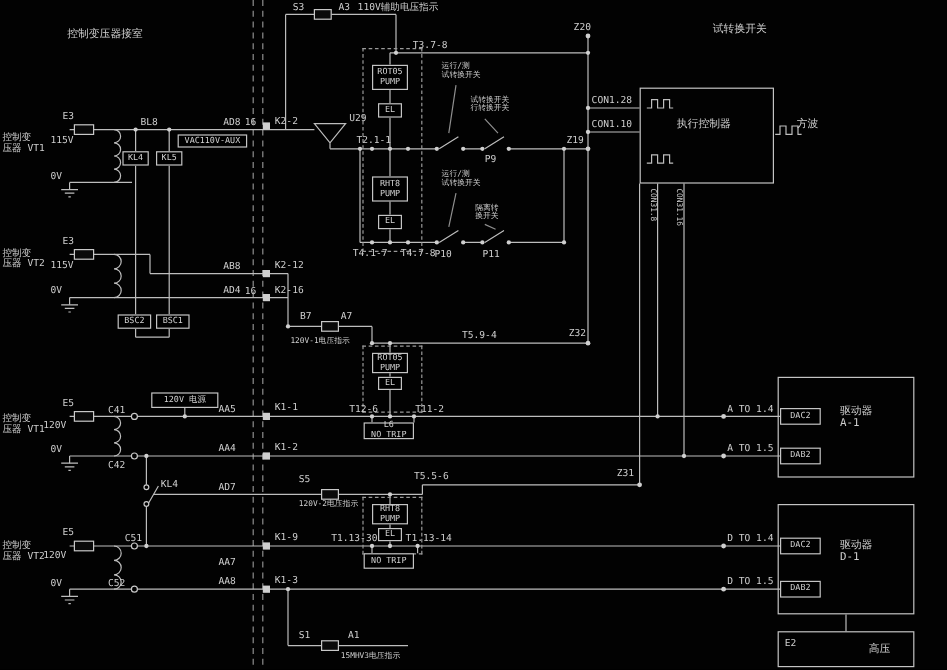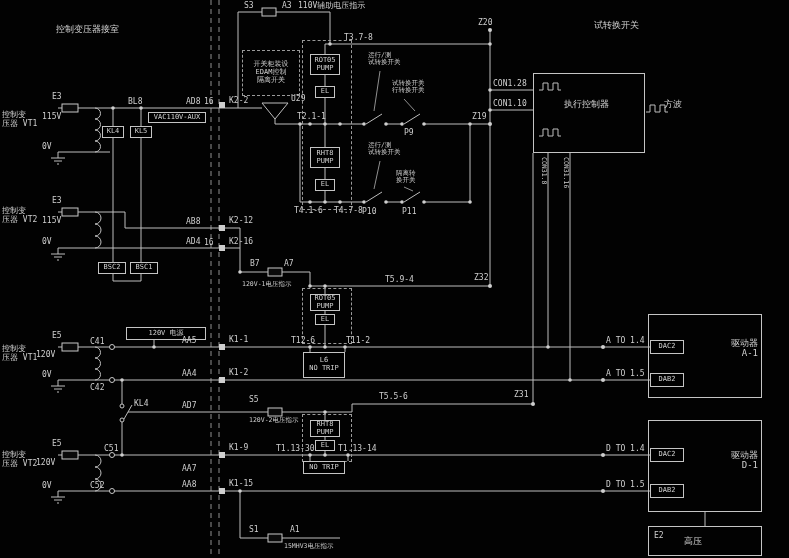--- a/index.html
+++ b/index.html
@@ -3,21 +3,21 @@
 <meta charset="utf-8">
 <style>
   html,body{margin:0;padding:0;background:#000;}
   #stage{position:relative;width:789px;height:558px;background:#020202;overflow:hidden;
          font-family:"DejaVu Sans Mono","DejaVu Sans",monospace;}
   #stage svg{position:absolute;left:0;top:0;}
   .t{position:absolute;color:#cfcfcf;font-size:8px;line-height:1.15;white-space:pre-line;}
   .t9{font-size:9px;}
   .t7{font-size:6.5px;}
   .vtext{writing-mode:vertical-rl;}
-  .ctr{text-align:right;}
+  .ctr{text-align:left;}
   .box{position:absolute;border:1px solid #c4c4c4;background:#000;color:#d2d2d2;
        font-size:7px;line-height:1.1;display:flex;align-items:center;justify-content:center;
        text-align:center;white-space:pre-line;box-sizing:border-box;}
   .nobg{background:transparent;}
   .dashed{border:1px dashed #9a9a9a;background:transparent;}
 </style>
 </head>
 <body>
 
 <div id="stage">
@@ -163,48 +163,45 @@
 <span class="t" style="left:298px;top:1px">110V辅助电压指示</span>
 <span class="t" style="left:344px;top:33px">T3.7-8</span>
 <span class="t" style="left:478px;top:18px">Z20</span>
 <span class="t" style="left:291px;top:94px">U29</span>
 
 <span class="t" style="left:52px;top:92px">E3</span>
 <span class="t" style="left:2px;top:110px">控制变
 压器 VT1</span>
 <span class="t" style="left:42px;top:112px">115V</span>
 <span class="t" style="left:42px;top:142px">0V</span>
-<span class="t" style="left:128px;top:97px">BL8</span>
+<span class="t" style="left:117px;top:97px">BL8</span>
 <span class="t" style="left:186px;top:97px">AD8</span>
 <span class="t" style="left:204px;top:97px">16</span>
 <span class="t" style="left:229px;top:96px">K2-2</span>
 <div class="box" style="left:148px;top:112px;width:58px;height:11px">VAC110V-AUX</div>
 <div class="box" style="left:102px;top:126px;width:22px;height:12px">KL4</div>
 <div class="box" style="left:130px;top:126px;width:22px;height:12px">KL5</div>
 <div class="box" style="left:98px;top:262px;width:28px;height:12px">BSC2</div>
 <div class="box" style="left:130px;top:262px;width:28px;height:12px">BSC1</div>
 
 <span class="t" style="left:297px;top:112px">T2.1-1</span>
 <span class="t" style="left:404px;top:128px">P9</span>
 <span class="t" style="left:472px;top:112px">Z19</span>
-<span class="t" style="left:294px;top:206px">T4.1-6</span>
+<span class="t" style="left:294px;top:206px">T4.1-7</span>
 <span class="t" style="left:334px;top:206px">T4.7-8</span>
 <span class="t" style="left:362px;top:207px">P10</span>
 <span class="t" style="left:402px;top:207px">P11</span>
 <span class="t t7" style="left:368px;top:52px">运行/测
 试转换开关</span>
 <span class="t t7" style="left:392px;top:80px">试转换开关
 行转换开关</span>
 <span class="t t7" style="left:368px;top:142px">运行/测
 试转换开关</span>
 <span class="t t7" style="left:396px;top:170px">隔离转
 换开关</span>
-<div class="box dashed" style="left:242px;top:50px;width:58px;height:46px">开关柜装设
-EDAM控制
-隔离开关</div>
 
 <div class="box dashed" style="left:302px;top:40px;width:50px;height:170px"></div>
 <div class="box" style="left:310px;top:54px;width:30px;height:21px">ROT05
 PUMP</div>
 <div class="box" style="left:315px;top:86px;width:20px;height:12px">EL</div>
 <div class="box" style="left:310px;top:147px;width:30px;height:21px">RHT8
 PUMP</div>
 <div class="box" style="left:315px;top:179px;width:20px;height:12px">EL</div>
 
 <div class="box nobg" style="left:533px;top:73px;width:112px;height:80px"></div>
@@ -229,62 +226,62 @@
 <span class="t" style="left:250px;top:259px">B7</span>
 <span class="t" style="left:284px;top:259px">A7</span>
 <span class="t t7" style="left:242px;top:281px">120V-1电压指示</span>
 <span class="t" style="left:385px;top:275px">T5.9-4</span>
 <span class="t" style="left:474px;top:273px">Z32</span>
 <div class="box dashed" style="left:302px;top:288px;width:50px;height:56px"></div>
 <div class="box" style="left:310px;top:294px;width:30px;height:17px">ROT05
 PUMP</div>
 <div class="box" style="left:315px;top:314px;width:20px;height:11px">EL</div>
 
-<div class="box" style="left:126px;top:327px;width:80px;height:13px">120V 电源</div>
+<div class="box" style="left:126px;top:327px;width:56px;height:13px">120V 电源</div>
 <span class="t" style="left:52px;top:331px">E5</span>
 <span class="t" style="left:2px;top:344px">控制变
 压器 VT1</span>
 <span class="t" style="left:36px;top:350px">120V</span>
 <span class="t" style="left:42px;top:370px">0V</span>
 <span class="t" style="left:90px;top:337px">C41</span>
 <span class="t" style="left:90px;top:383px">C42</span>
 <span class="t" style="left:182px;top:336px">AA5</span>
 <span class="t" style="left:229px;top:335px">K1-1</span>
 <span class="t" style="left:291px;top:336px">T12-6</span>
 <span class="t" style="left:346px;top:336px">T11-2</span>
-<div class="box" style="left:303px;top:352px;width:42px;height:26px">L6
+<div class="box" style="left:303px;top:352px;width:42px;height:14px">L6
 NO TRIP</div>
 <span class="t" style="left:182px;top:369px">AA4</span>
 <span class="t" style="left:229px;top:368px">K1-2</span>
 
 <span class="t" style="left:134px;top:399px">KL4</span>
 <span class="t" style="left:182px;top:401px">AD7</span>
 <span class="t" style="left:249px;top:395px">S5</span>
 <span class="t t7" style="left:249px;top:417px">120V-2电压指示</span>
-<span class="t" style="left:379px;top:392px">T5.5-6</span>
+<span class="t" style="left:345px;top:392px">T5.5-6</span>
 <span class="t" style="left:514px;top:390px">Z31</span>
 <div class="box dashed" style="left:302px;top:414px;width:50px;height:48px"></div>
 <div class="box" style="left:310px;top:420px;width:30px;height:17px">RHT8
 PUMP</div>
 <div class="box" style="left:315px;top:440px;width:20px;height:11px">EL</div>
 
 <span class="t" style="left:52px;top:439px">E5</span>
 <span class="t" style="left:2px;top:450px">控制变
 压器 VT2</span>
 <span class="t" style="left:36px;top:458px">120V</span>
 <span class="t" style="left:42px;top:481px">0V</span>
 <span class="t" style="left:104px;top:444px">C51</span>
 <span class="t" style="left:90px;top:481px">C52</span>
 <span class="t" style="left:182px;top:464px">AA7</span>
 <span class="t" style="left:229px;top:443px">K1-9</span>
 <span class="t" style="left:276px;top:444px">T1.13-30</span>
 <span class="t" style="left:338px;top:444px">T1.13-14</span>
 <div class="box" style="left:303px;top:461px;width:42px;height:13px">NO TRIP</div>
 <span class="t" style="left:182px;top:480px">AA8</span>
-<span class="t" style="left:229px;top:479px">K1-15</span>
+<span class="t" style="left:229px;top:479px">K1-3</span>
 
 <span class="t" style="left:249px;top:525px">S1</span>
 <span class="t" style="left:290px;top:525px">A1</span>
 <span class="t t7" style="left:284px;top:543px">15MHV3电压指示</span>
 
 <span class="t" style="left:606px;top:336px">A TO 1.4</span>
 <span class="t" style="left:606px;top:369px">A TO 1.5</span>
 <div class="box nobg" style="left:648px;top:314px;width:114px;height:84px"></div>
 <div class="box" style="left:650px;top:340px;width:34px;height:14px">DAC2</div>
 <div class="box" style="left:650px;top:373px;width:34px;height:14px">DAB2</div>
@@ -294,15 +291,15 @@
 <span class="t" style="left:606px;top:444px">D TO 1.4</span>
 <span class="t" style="left:606px;top:480px">D TO 1.5</span>
 <div class="box nobg" style="left:648px;top:420px;width:114px;height:92px"></div>
 <div class="box" style="left:650px;top:448px;width:34px;height:14px">DAC2</div>
 <div class="box" style="left:650px;top:484px;width:34px;height:14px">DAB2</div>
 <span class="t t9 ctr" style="left:700px;top:450px;width:58px">驱动器
 D-1</span>
 
 <div class="box nobg" style="left:648px;top:526px;width:114px;height:30px"></div>
 <span class="t" style="left:654px;top:531px">E2</span>
-<span class="t t9" style="left:684px;top:536px">高压</span>
+<span class="t t9" style="left:724px;top:536px">高压</span>
 
 </div>
 
 </body></html>

